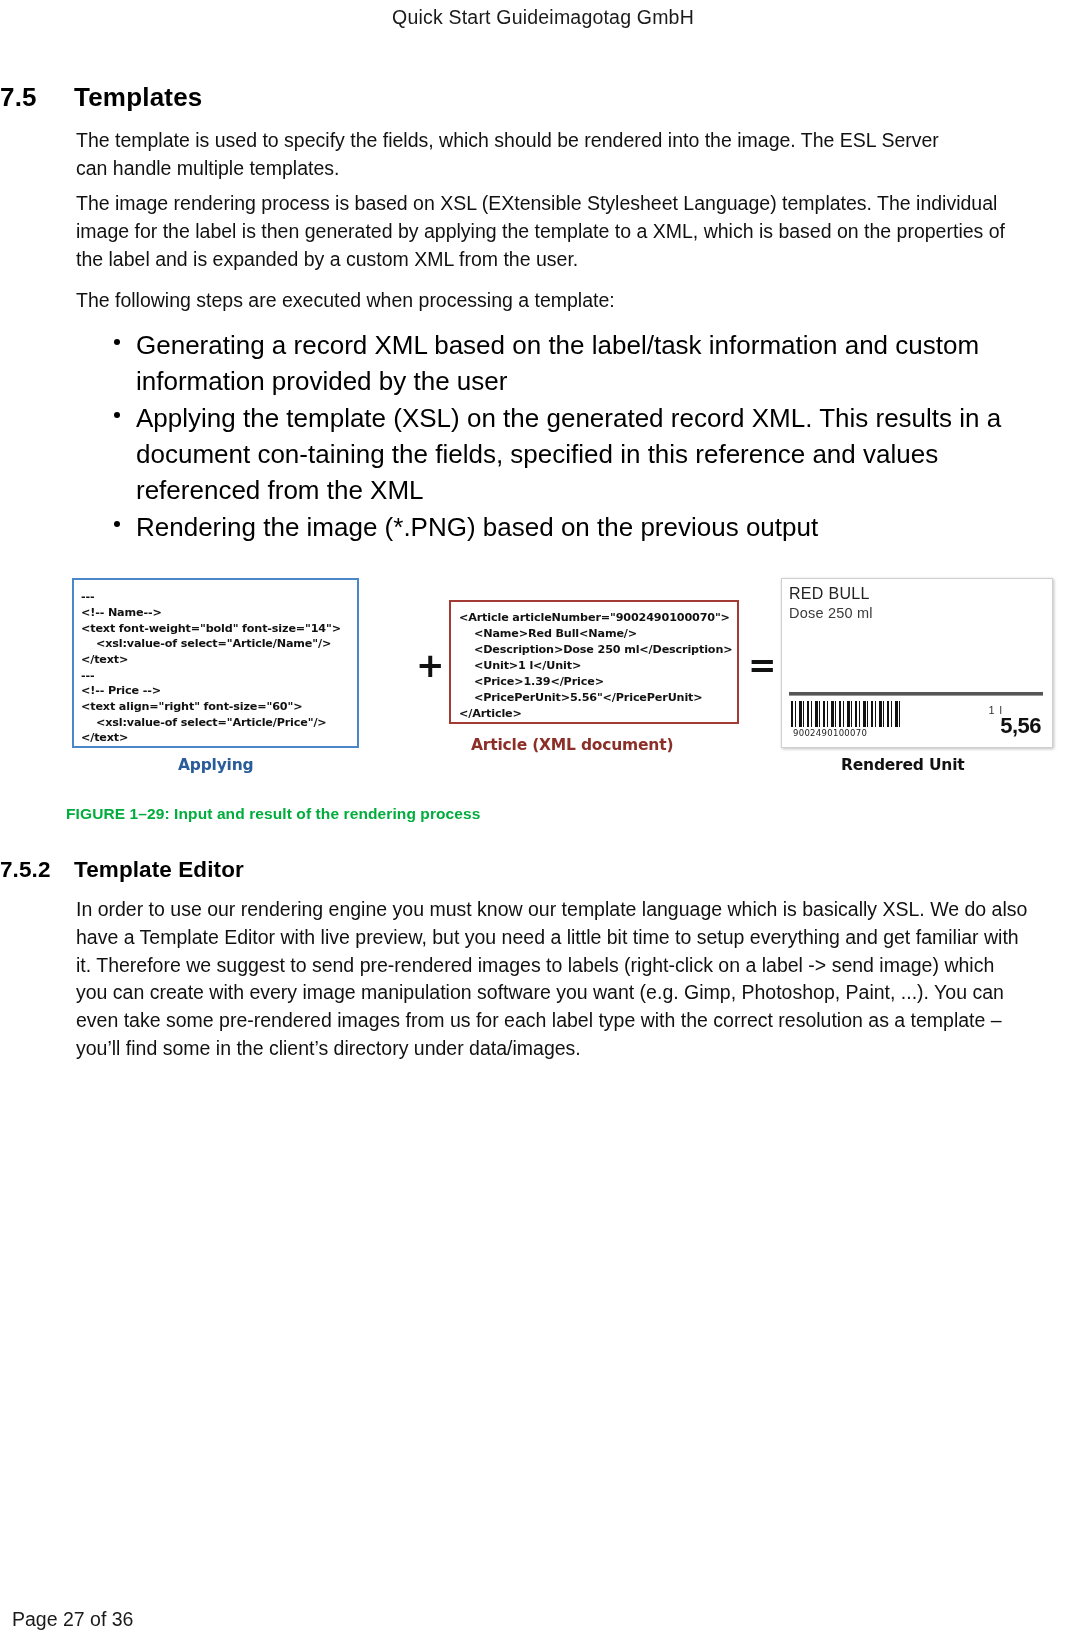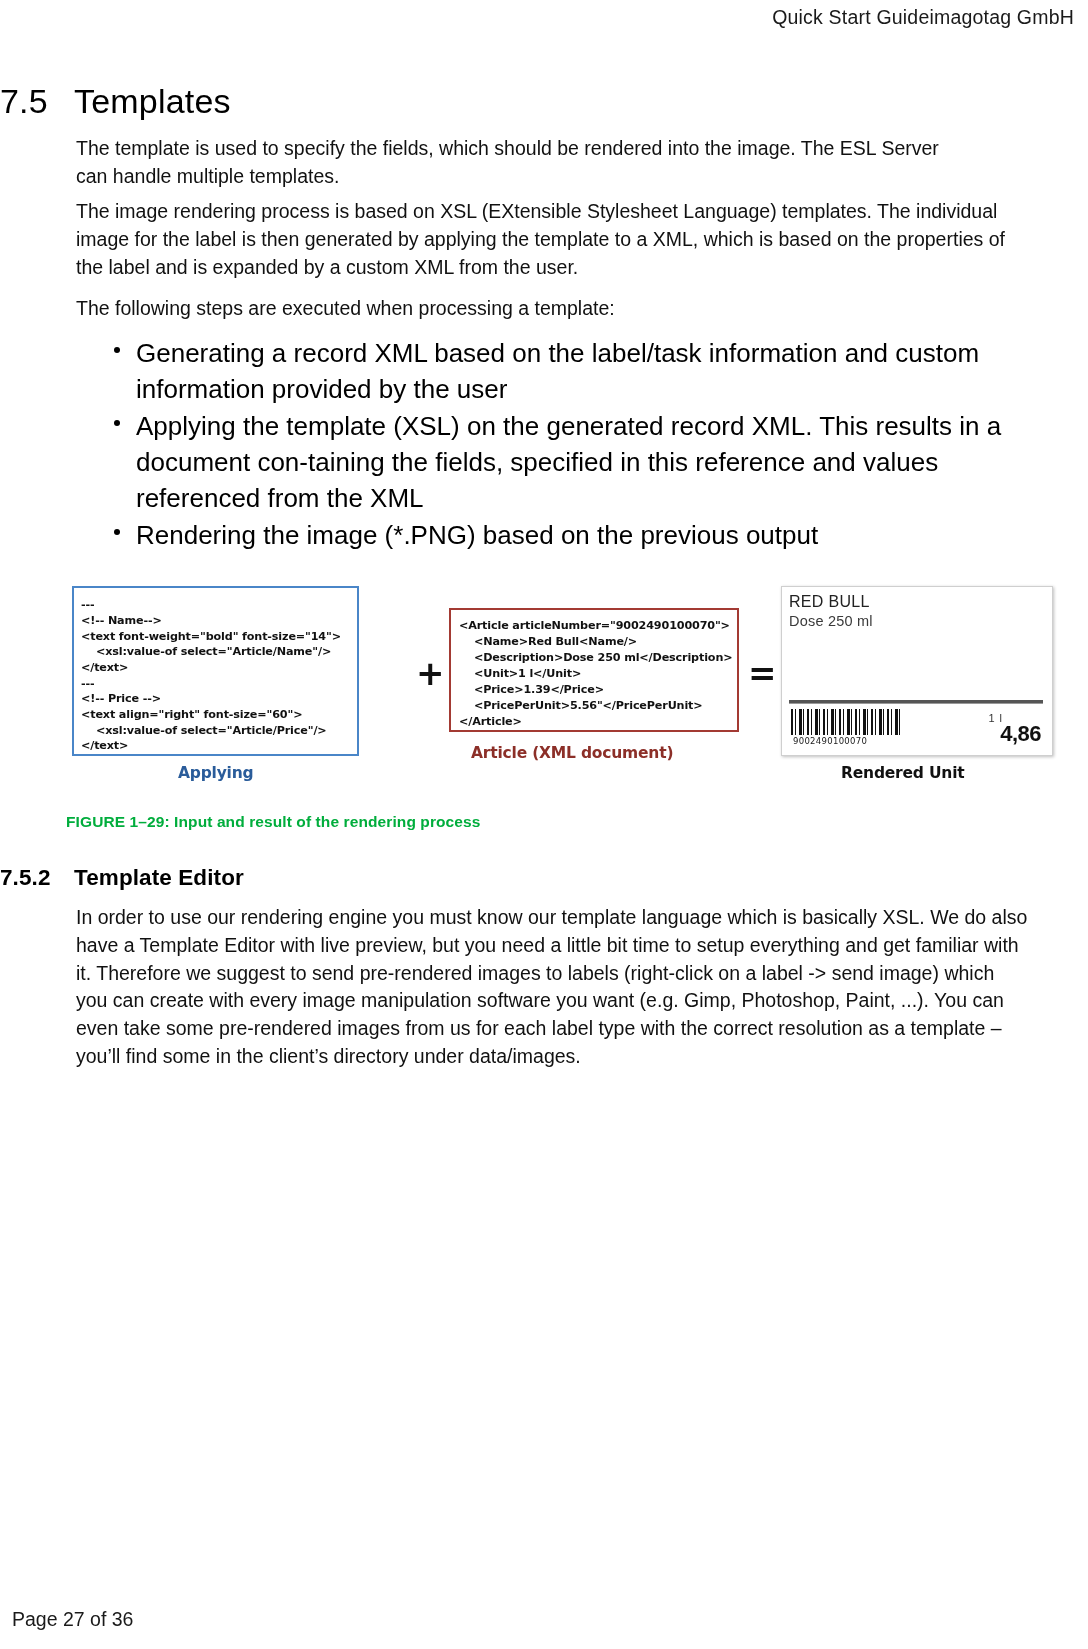--- a/index.html
+++ b/index.html
@@ -22,41 +22,41 @@
 
   
   .page-header {
     position: absolute;
     top: 0;
     left: 0;
     right: 0;
     height: 34px;
     padding: 6px 14px 0 12px;
     display: flex;
-    justify-content: flex-end;
+    justify-content: center;
     align-items: flex-start;
     font-size: 19.5px;
     letter-spacing: 0.2px;
     color: #1a1a1a;
   }
   .page-header .right { text-align: right; }
 
   
   .content {
     position: absolute;
     left: 0;
     top: 60px;
     width: 1088px;
   }
 
   h1.sec {
     margin: 0 0 0 0;
     padding: 22px 0 6px 0;
-    font-size: 34px;
-    font-weight: 400;
+    font-size: 26px;
+    font-weight: 700;
     letter-spacing: 0.2px;
     display: flex;
   }
   h1.sec .num { width: 74px; flex: 0 0 74px; }
 
   h2.sec {
     margin: 0;
     padding: 26px 0 5px 0;
     font-size: 22.5px;
     font-weight: 700;
@@ -337,21 +337,21 @@
       <div class="equals">=</div>
 
       <div class="label-img">
         <div class="label-inner">
           <div class="label-title">RED BULL</div>
           <div class="label-sub">Dose 250 ml</div>
           <div class="label-rule"></div>
           <div class="barcode"></div>
           <div class="barcode-num">9002490100070</div>
           <div class="unit-mark">1 l</div>
-          <div class="unit-price">4,86</div>
+          <div class="unit-price">5,56</div>
         </div>
       </div>
 
       <div class="cap cap-template">Applying</div>
       <div class="cap cap-xml">Article (XML document)</div>
       <div class="cap cap-render">Rendered Unit</div>
     </div>
 
     <div class="fig-caption">FIGURE 1–29: Input and result of the rendering process</div>
 

